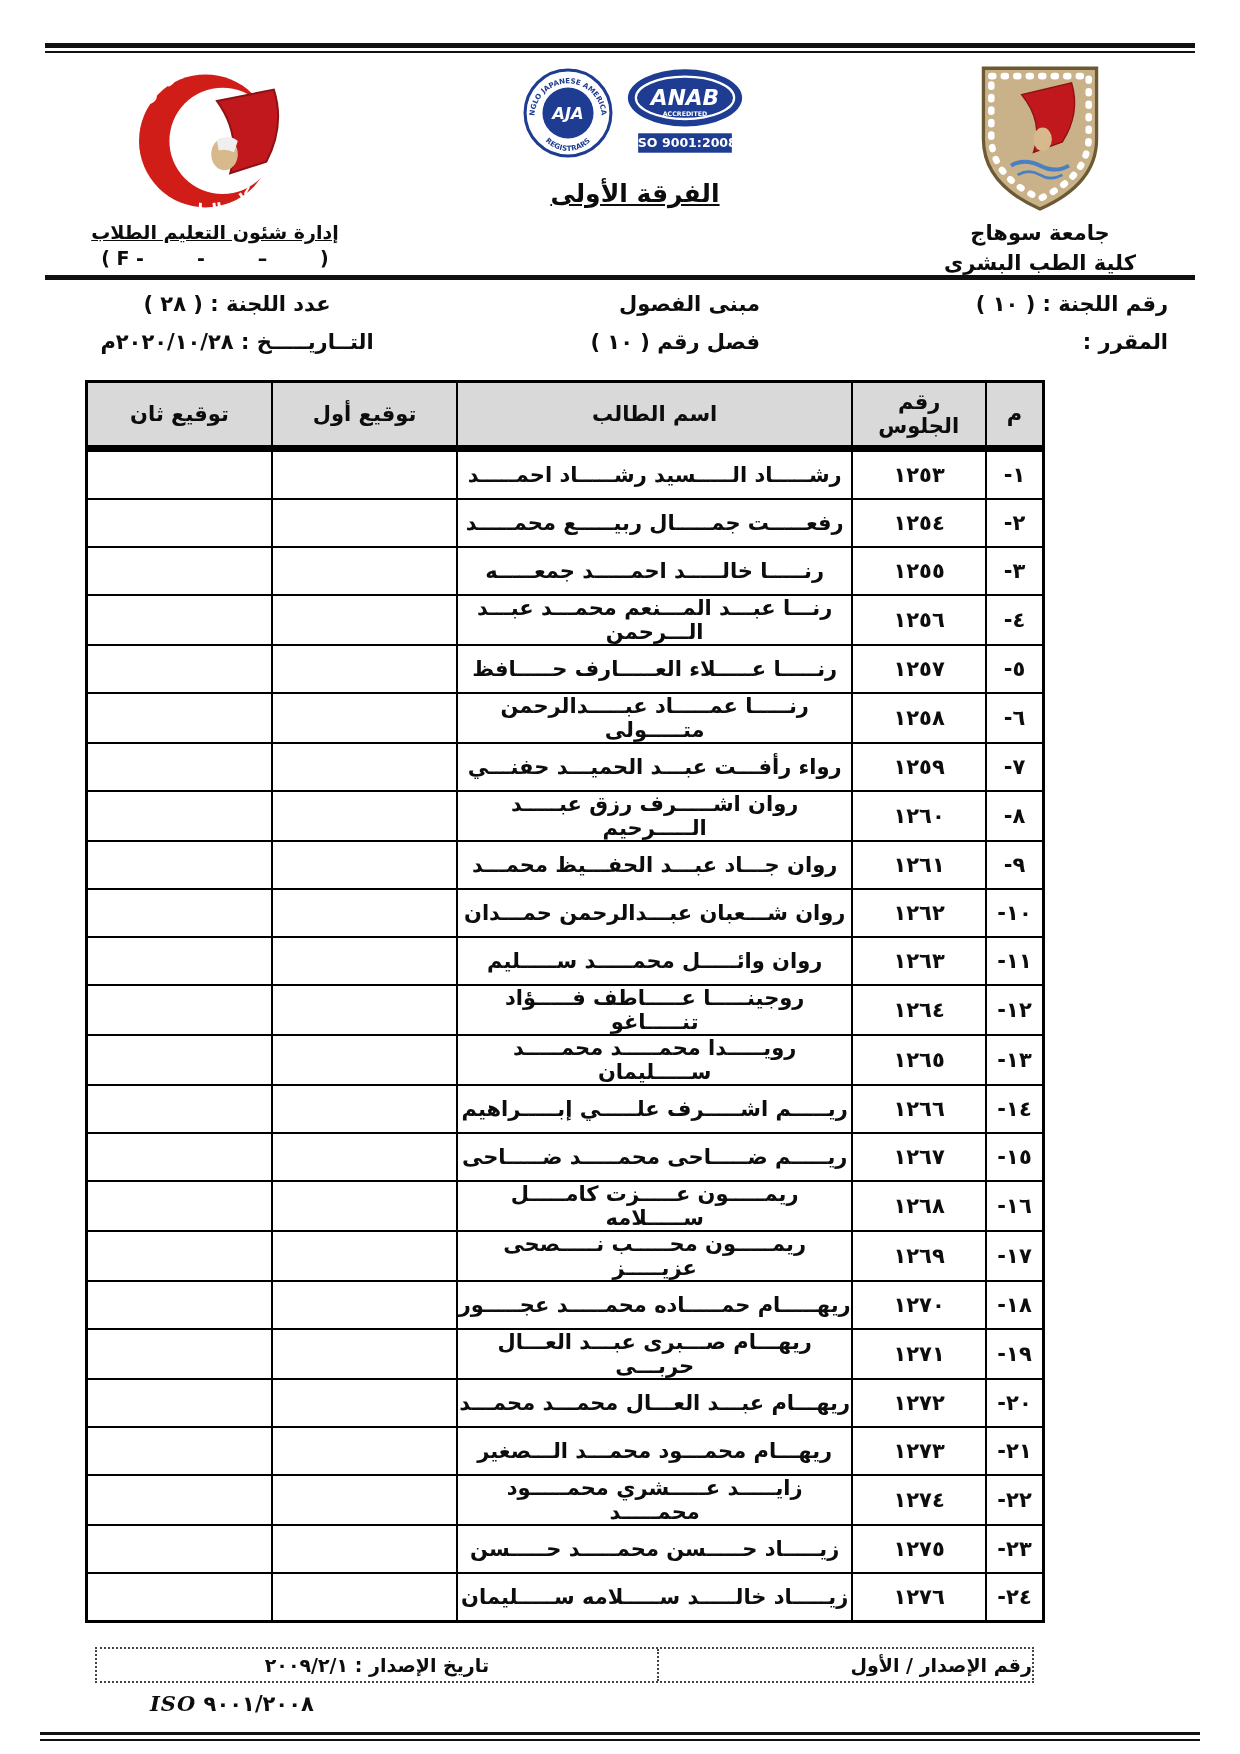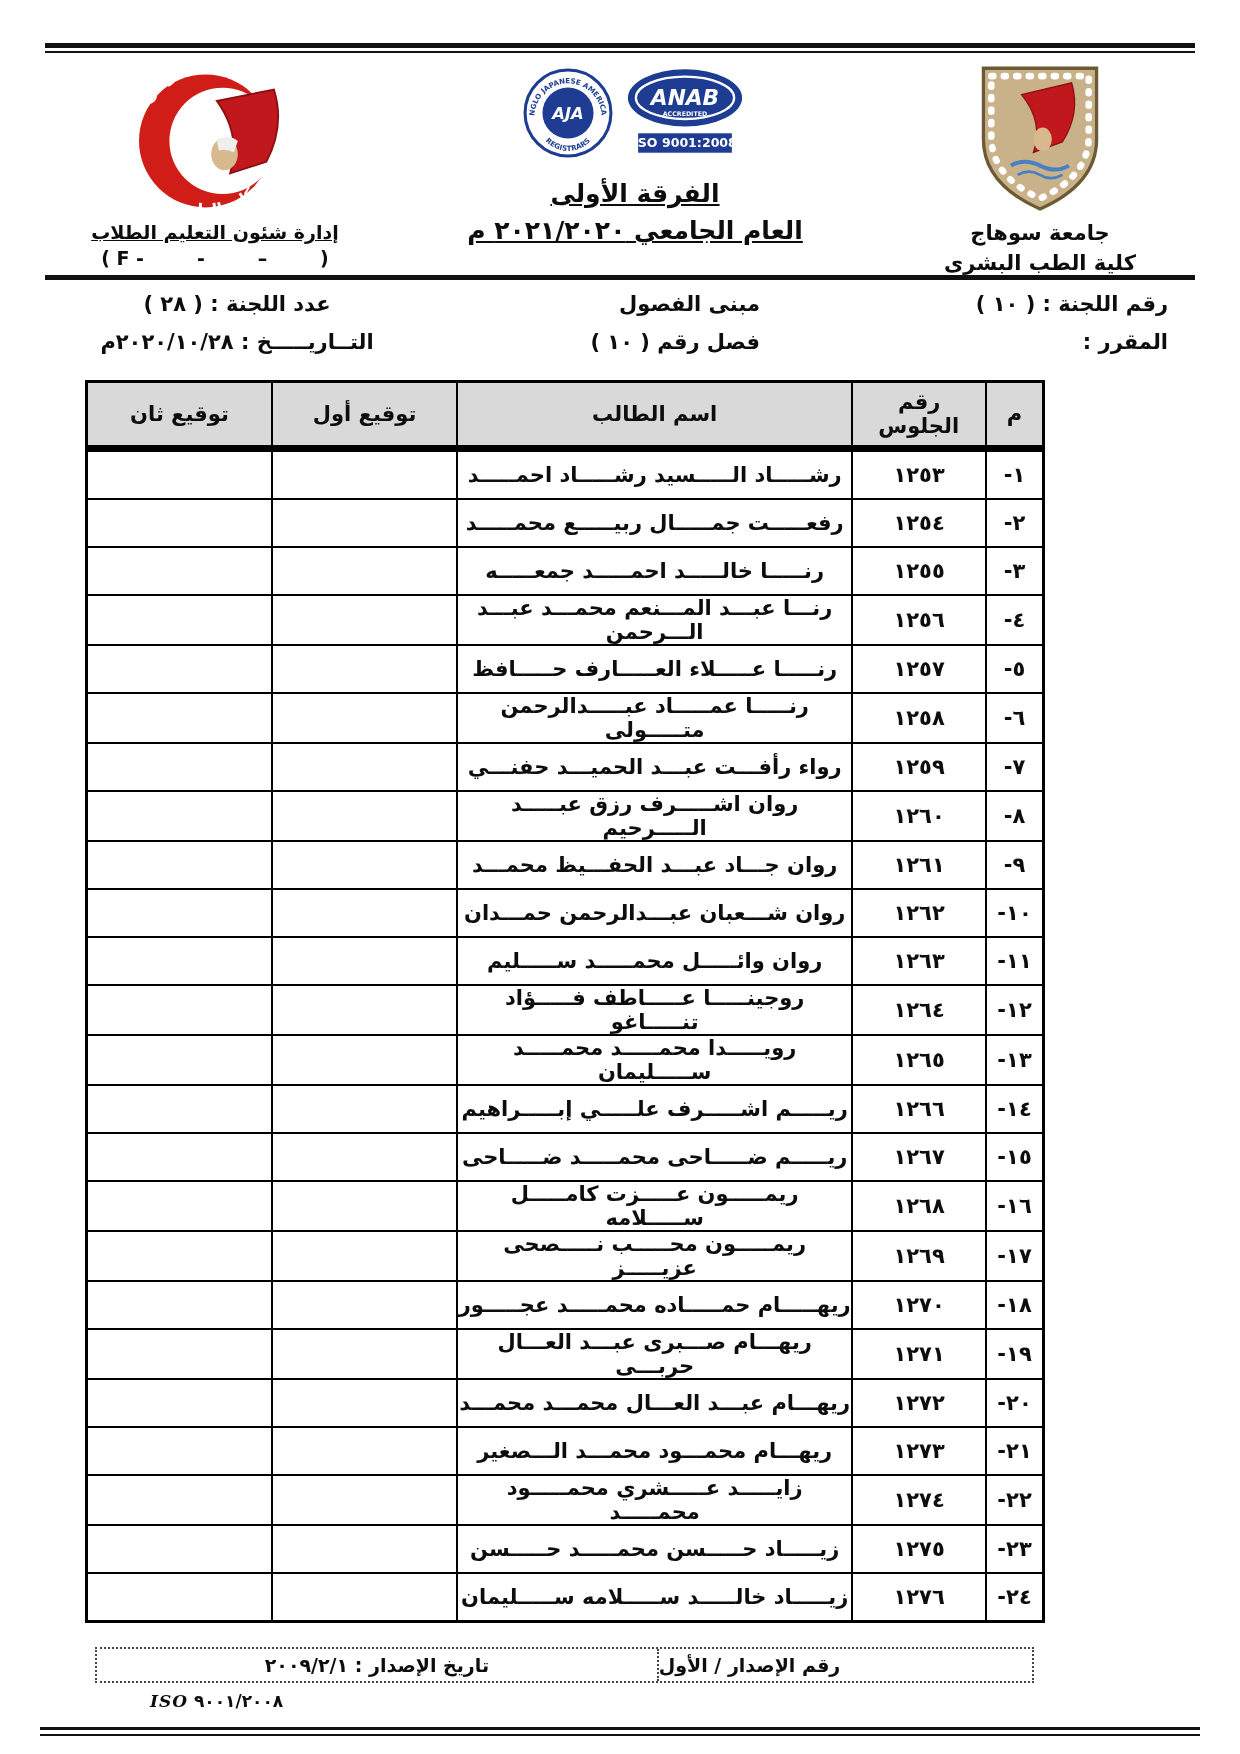--- a/index.html
+++ b/index.html
@@ -35,23 +35,23 @@
     font-size:21px;font-weight:bold;height:62px;padding:0;}
   table.roster th.h-seat{padding:0 26px;line-height:1.15;}
   table.roster td{border:2px solid #000;height:46px;text-align:center;vertical-align:middle;
     font-weight:bold;font-size:21px;padding:0;}
   td.col-seat{letter-spacing:4px;}
   td.col-name{padding:0 12px;}
   td.col-serial{font-size:20px;}
   
   .footer-box{margin:24px 0 0 95px;width:935px;border:2px dotted #444;display:flex;direction:rtl;
     font-weight:bold;font-size:19px;}
-  .footer-cell-r{width:40%;text-align:left;padding:5px 0;border-left:2px dotted #444;}
+  .footer-cell-r{width:40%;text-align:right;padding:5px 0;border-left:2px dotted #444;}
   .footer-cell-l{width:60%;text-align:center;padding:5px 0;}
-  .iso-line{margin:8px 0 0 150px;direction:ltr;font-size:17px;font-weight:bold;width:300px;}
+  .iso-line{margin:8px 0 0 150px;direction:ltr;font-size:21px;font-weight:bold;width:300px;}
   .iso-label{font-family:"DejaVu Serif",serif;font-style:italic;font-weight:bold;letter-spacing:1px;}
   .bottom-double-rule{margin:16px 40px 0 40px;height:4px;border-top:3px solid #111;border-bottom:2px solid #111;}
   svg text{font-family:"DejaVu Sans",sans-serif;}
 </style>
 </head>
 <body>
 
 <div class="page">
 
   <div class="top-double-rule"></div>
@@ -87,21 +87,20 @@
             <path id="ajaBottom" d="M 15 52 A 30 30 0 0 0 75 52"></path>
           </defs>
           <circle cx="45" cy="45" r="42" fill="#ffffff" stroke="#1e3c91" stroke-width="3"></circle>
           <circle cx="45" cy="45" r="25" fill="#1e3c91"></circle>
           <text font-size="7" font-weight="bold" fill="#1e3c91"><textPath href="#ajaTop" startOffset="50%" text-anchor="middle">ANGLO JAPANESE AMERICAN</textPath></text>
           <text font-size="7" font-weight="bold" fill="#1e3c91"><textPath href="#ajaBottom" startOffset="50%" text-anchor="middle">REGISTRARS</textPath></text>
           <text x="45" y="51" text-anchor="middle" font-size="16" font-weight="bold" font-style="italic" fill="#ffffff">AJA</text>
         </svg>
       </div>
       <div class="grade-title">الفرقة الأولى</div>
-      <div class="year-title">العام الجامعي ٢٠٢١/٢٠٢٠ م</div>
     </div>
 
     <div class="header-col header-left">
       <svg width="210" height="152" viewBox="0 0 220 160">
         <defs>
           <path id="crTop" d="M 30 72 A 72 72 0 0 1 160 38"></path>
           <path id="crBottom" d="M 52 140 A 72 72 0 0 0 168 118"></path>
         </defs>
         <circle cx="100" cy="82" r="70" fill="#d01d18"></circle>
         <circle cx="118" cy="82" r="56" fill="#ffffff"></circle>

